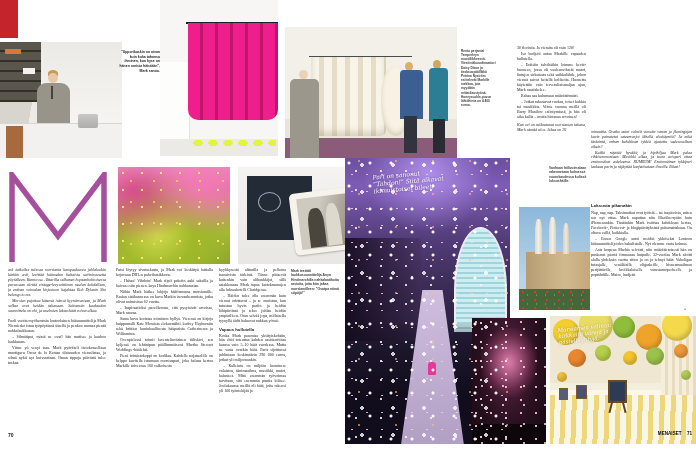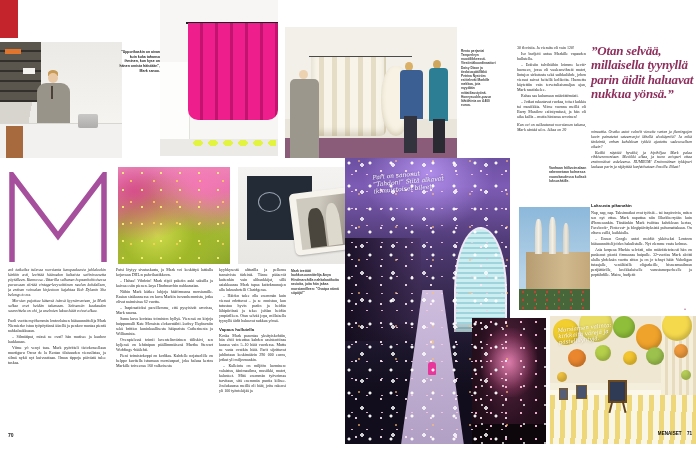--- a/index.html
+++ b/index.html
@@ -278,21 +278,20 @@
 
   <div class="col" style="left:517px;top:46px;width:69px;height:114px;">
     <p>30 floristia. Ja vieraita oli vain 120!</p>
     <p class="ind">Iso budjetti antaa Markille vapauden hullutella.</p>
     <p class="ind">– Eräisiin talvihäihin loimme kevät­huoneen, jossa oli vaaleanvihreät matot, lintujen sirkutusta sekä suihkulähde, johon vieraat saivat heitellä kolikoita. Huonetta käytettiin vain tervetuliaismaljan ajan, Mark nautiskelee.</p>
     <p class="ind">Rahaa saa kulumaan määrättömästi.</p>
     <p class="ind">– Jotkut rakastavat ruokaa, toiset kukkia tai musiikkia. Viime vuonna meillä oli Barry Manilow esiintymässä, ja hän oli aika kallis – mutta hintansa arvoinen!</p>
     <p class="ital" style="margin-top:3px;">Kun ovi on sulkeutunut morsiamen takana, Mark säntää ulos. Aikaa on 20</p>
   </div>
 
-  <div class="pullquote">”Otan selvää, millaisella tyynyllä parin äidit haluavat nukkua yönsä.”</div>
 
   <div class="col ital" style="left:591px;top:130px;width:101px;height:72px;font-size:3.9px;">
     <p>minuuttia. Ovatko autot valmiit vieraita varten ja flamingojen kuvin painatetut sateenvarjot lähellä uloskäyntiä? Ja mikä tärkeintä, onhan kahdeksan tykkiä ajastettu sadasosalleen oikein?</p>
     <p class="ind">Kaikki näyttää hyvältä, ja hipihiljaa Mark palaa vihkiseremoniaan. Musiikki alkaa, ja tuore aviopari ottaa ensimmäiset askeleensa. RUMRUM! Ensimmäinen tykkipari laukeaa parin ja räjäyttää konfettisateen ilmoille. Bileet!</p>
   </div>
 
   <div class="cap" style="left:591px;top:203px;width:101px;font-size:4.4px;color:#111;">Luksusta pikanakin</div>
 
   <div class="col" style="left:591px;top:211px;width:101px;height:102px;">
     <p>Nap, nap, nap. Taksimatkat ovat työisiä – tai inspiroivia, miten sen nyt ottaa. Mark naputtaa niin Blackberryään kuin iPhoneaankin. Tänäänkin Mark twiittaa kahdeksan kertaa, Facebook-, Pinterest- ja blogipäivityksistä puhumattakaan. On oltava esillä, kaikkialla.</p>

